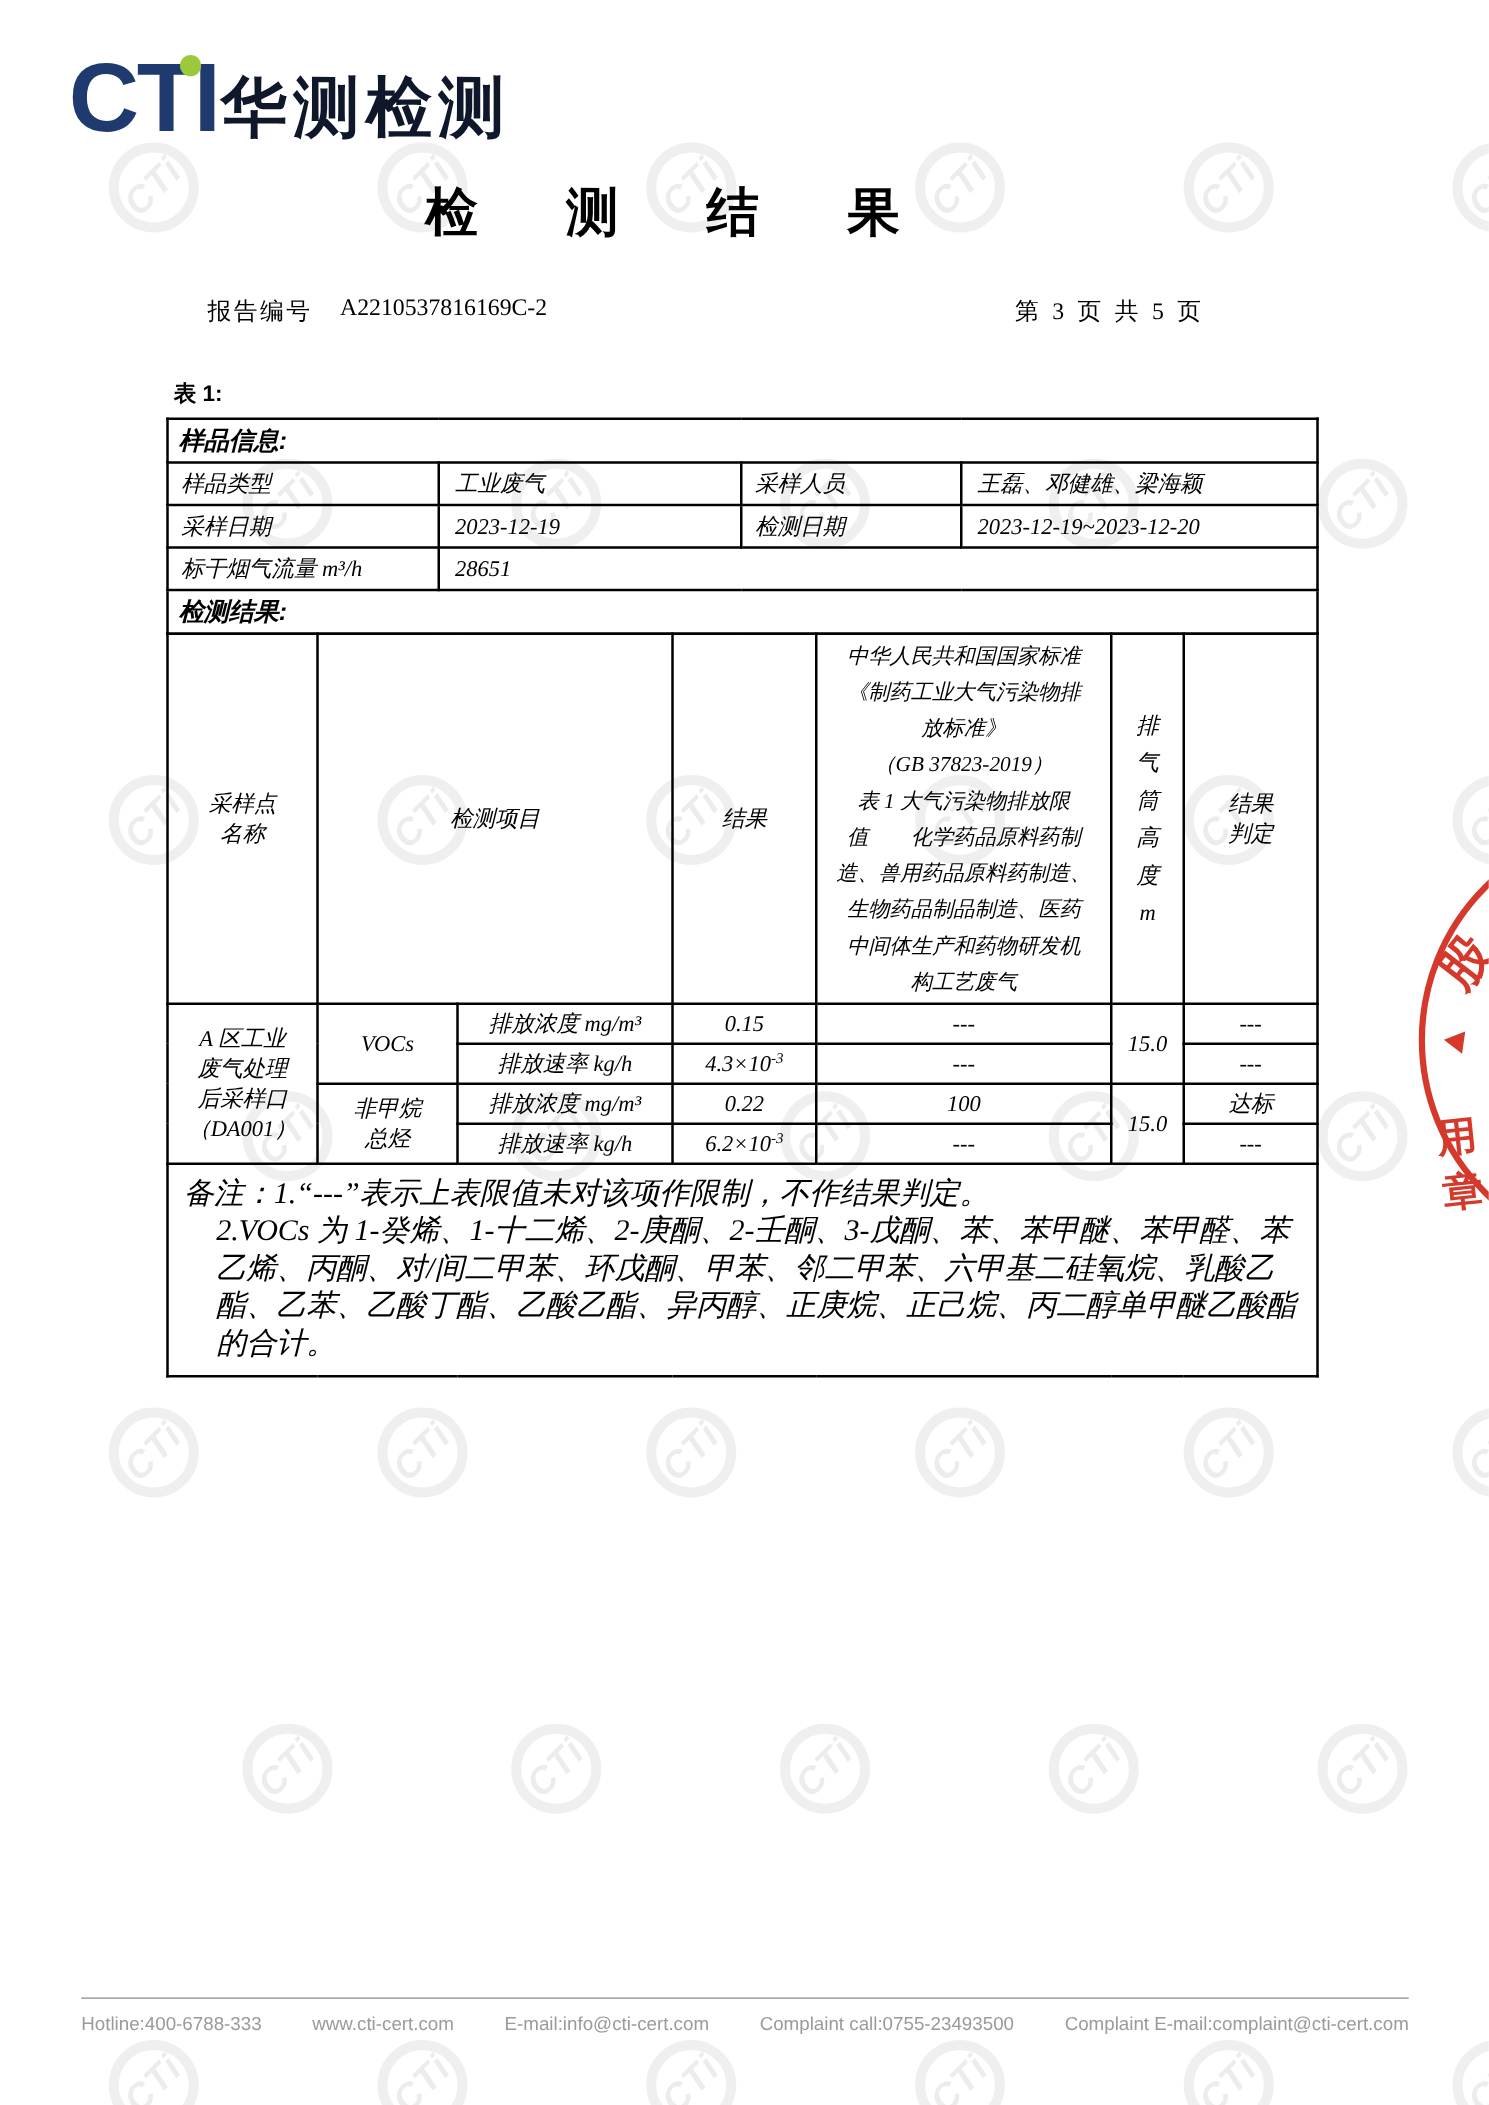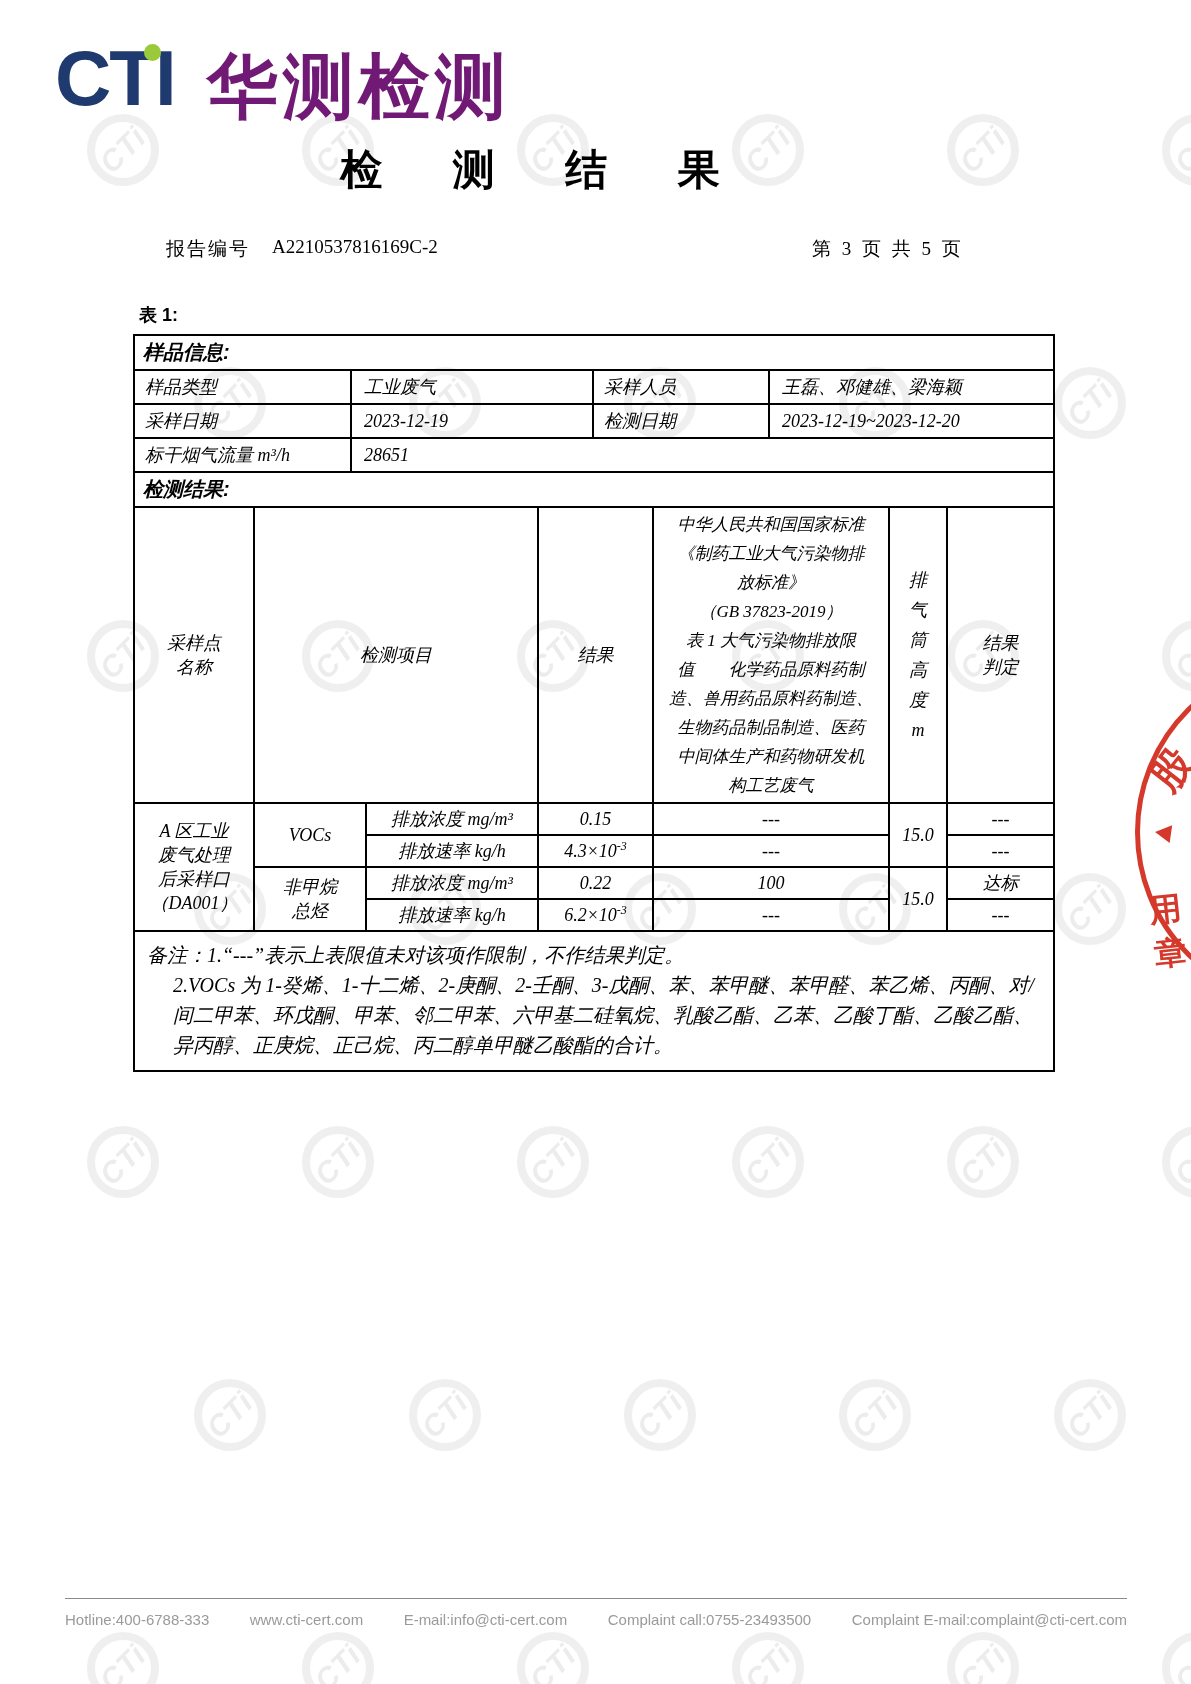--- a/index.html
+++ b/index.html
@@ -24,21 +24,21 @@
   }
   
   .logo { position:absolute; left:55px; top:28px; height:90px; z-index:1; display:flex; align-items:flex-end; }
   .logo-cti {
     position:relative; font-family:"Liberation Sans","DejaVu Sans",sans-serif; font-weight:900;
     font-size:78px; line-height:80px; color:#1e3a6e; letter-spacing:-2px;
   }
   .logo-dot { position:absolute; left:89px; top:6px; width:17px; height:17px; border-radius:50%; background:#9aca3c; }
   .logo-cn {
     font-family:"Liberation Sans","DejaVu Sans",sans-serif; font-weight:900;
-    font-size:71px; line-height:62px; color:#701a75; letter-spacing:5px; margin-left:32px;
+    font-size:53px; line-height:62px; color:#0f172a; letter-spacing:5px; margin-left:2px;
   }
   .doc-title {
     position:absolute; left:0; top:142px; width:1060px; text-align:center; z-index:1;
     font-size:42px; font-weight:600; letter-spacing:30px; padding-left:30px;
   }
   .meta { position:absolute; left:0; top:236px; width:1191px; height:30px; z-index:1; font-size:19px; }
   .meta .rn-label { position:absolute; left:130px; top:0; letter-spacing:2px;margin-left:36px; }
   .meta .rn-value { position:absolute; left:272px; top:0; }
   .meta .pg { position:absolute; left:812px; top:0; letter-spacing:3px; }
   .tbl-label {
@@ -55,21 +55,21 @@
   }
   .lbl { text-align:left; padding:4px 10px; height:33px; }
   .val { text-align:left; padding:0 12px; }
   .res-tbl { margin-top:-2px; }
   .res-tbl td { text-align:center; padding:2px 4px; }
   .pre { white-space:pre-line; }
   .hdr-std { font-size:17px; line-height:29px; text-align:center; }
   .hdr-stack { font-size:18px; line-height:30px; }
   .data-row td { height:32px; }
   sup { font-size:12px; vertical-align:super; line-height:0; }
-  .notes-cell { text-align:left !important; padding:8px 12px 10px 12px !important; font-size:20px; line-height:30px; }
+  .notes-cell { text-align:left !important; padding:8px 12px 10px 12px !important; font-size:24px; line-height:30px; }
   .note-2 { padding-left:26px; }
   
   .seal { position:absolute; z-index:2; pointer-events:none; }
   .seal-ring {
     position:absolute; left:1135px; top:657px; width:350px; height:350px;
     border:5px solid #d4392b; border-radius:50%;
   }
   .seal-char1 {
     position:absolute; left:1152px; top:742px; font-size:40px; font-weight:bold; color:#d4392b;
     font-family:"Liberation Sans","DejaVu Sans",sans-serif; transform:rotate(-52deg);

